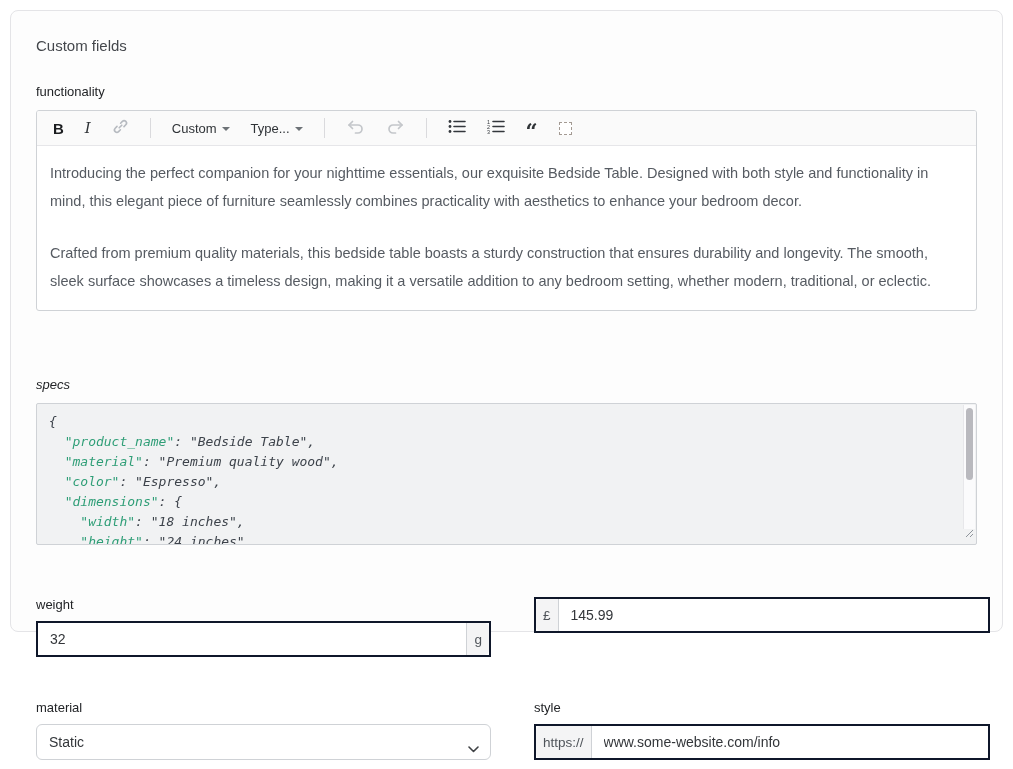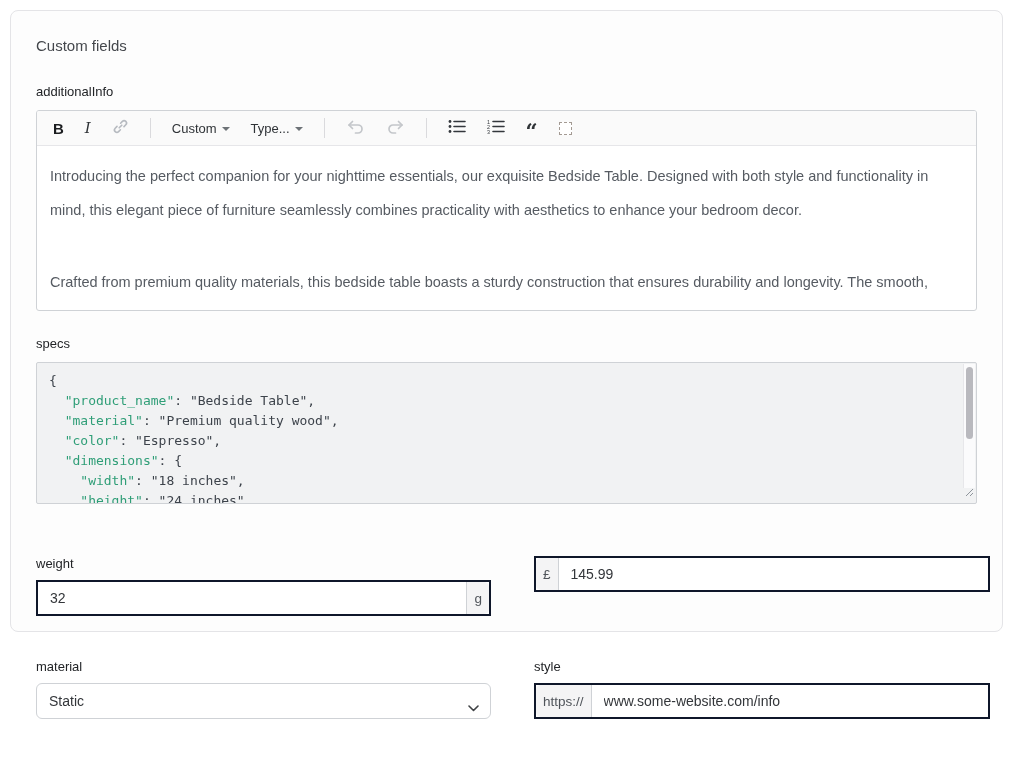--- a/index.html
+++ b/index.html
@@ -63,27 +63,27 @@
     border-left: 4px solid transparent;
     border-right: 4px solid transparent;
     border-top: 4px solid #6d7277;
     margin-top: 1px;
   }
   .tb-quote { font-family: "DejaVu Serif", serif; font-weight: 700; font-size: 21px; color: #2f3337; line-height: 10px; padding-top: 8px; }
   .tb-square { width: 13px; height: 13px; border: 1.5px dashed #a39a93; background: #fff; }
   .editor-content {
     padding: 13px 13px;
     font-size: 14.5px;
-    line-height: 34px;
+    line-height: 28px;
     color: #565b62;
   }
-  .editor-content p + p { margin-top: 38px; }
+  .editor-content p + p { margin-top: 24px; }
 
   
-  .specs-field { margin-top: 25px; }
+  .specs-field { margin-top: 66px; font-style: italic; }
   .code-area {
     position: relative;
     height: 142px;
     background: #f1f2f3;
     border: 1px solid #cfd2d6;
     border-radius: 2px;
     overflow: hidden;
   }
   .code-pre {
     font-family: "DejaVu Sans Mono", monospace;
@@ -161,21 +161,21 @@
   }
   .select-chevron { position: absolute; right: 12px; top: 15px; pointer-events: none; }
 </style>
 </head>
 <body>
 
 <div class="card">
   <h2 class="page-title">Custom fields</h2>
 
   <div>
-    <label class="field-label">additionalInfo</label>
+    <label class="field-label">functionality</label>
     <div class="editor">
       <div class="editor-toolbar">
         <button class="tb-btn tb-bold">B</button>
         <button class="tb-btn tb-italic">I</button>
         <button class="tb-btn">
           <span>
             <svg width="17" height="17" viewBox="0 0 17 17" fill="none" stroke="#b6bac0" stroke-width="1.6" stroke-linecap="round">
               <path d="M7.2 9.8 L9.8 7.2"></path>
               <path d="M8.6 5.2 L10.4 3.4 a2.4 2.4 0 0 1 3.4 3.4 L12 8.6"></path>
               <path d="M8.4 11.8 L6.6 13.6 a2.4 2.4 0 0 1 -3.4 -3.4 L5 8.4"></path>

